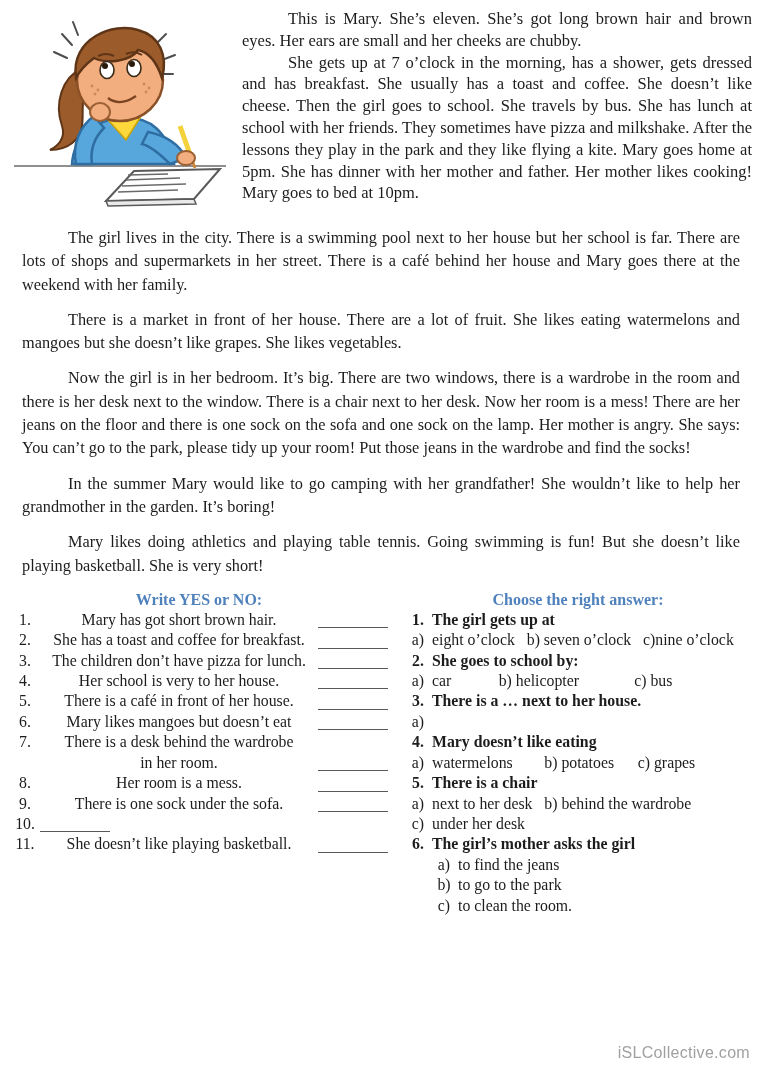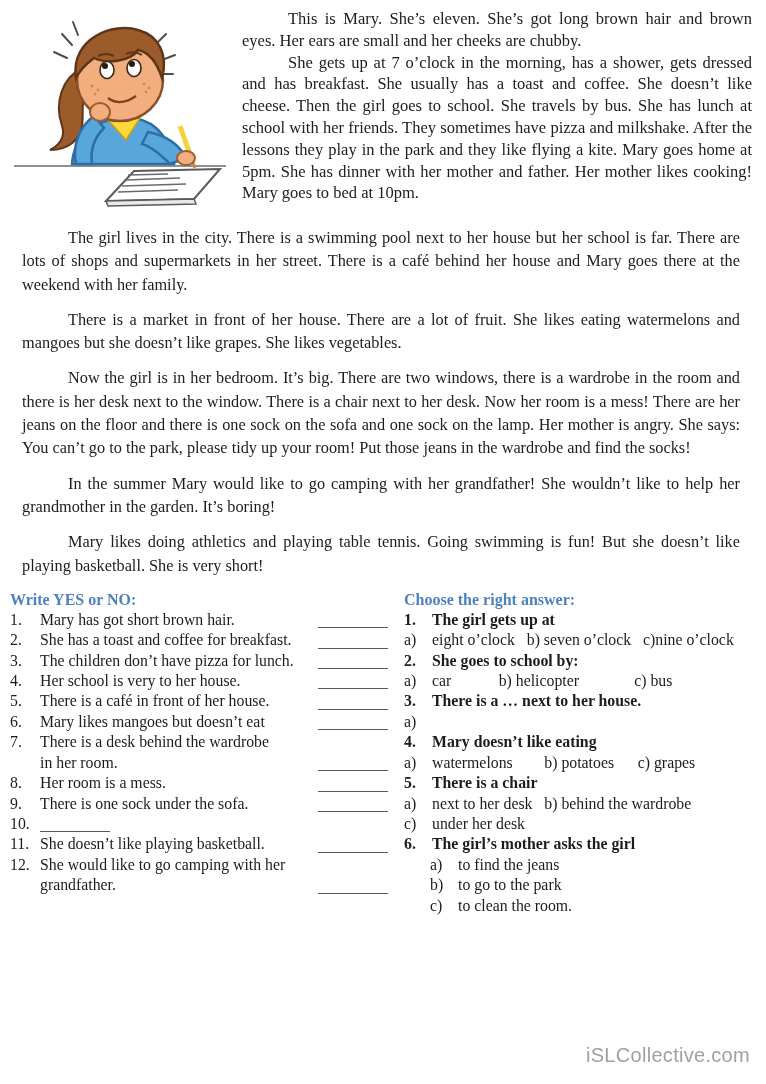--- a/index.html
+++ b/index.html
@@ -14,21 +14,21 @@
   .top-block{display:flex;align-items:flex-start;}
   .illu-wrap{width:222px;flex-shrink:0;margin-right:10px;}
   .top-text{flex:1;font-size:16.5px;line-height:21.8px;text-align:justify;}
   .top-text p{margin:0;text-indent:46px;}
 
   
   .reading-full{font-size:16.3px;line-height:23.3px;text-align:justify;margin-top:4px;}
   .reading-full p{margin:12px;text-indent:46px;}
 
   
-  .exercises{display:flex;margin-top:12px;}
+  .exercises{display:flex;margin-top:12px;text-align:center;}
   .left-col{width:378px;flex-shrink:0;}
   .right-col{flex:1;padding-left:16px;}
   .col-heading{font-weight:bold;font-size:16px;line-height:21px;color:#4f81bd;}
 
   .yn-list{font-size:15.8px;line-height:20.4px;}
   .yn-row{display:flex;}
   .yn-num{width:30px;flex-shrink:0;}
   .yn-body{flex:1;}
   .yn-blank{width:70px;flex-shrink:0;border-bottom:1.2px solid #595959;align-self:flex-end;height:16px;margin-bottom:2px;}
 
@@ -36,21 +36,21 @@
   .q-row{display:flex;font-weight:bold;}
   .q-num{width:28px;flex-shrink:0;}
   .opt-row{display:flex;}
   .opt-row.indented{padding-left:26px;}
   .opt-marker{width:28px;flex-shrink:0;}
   .opt-content{white-space:pre-wrap;}
 
   .watermark{
     position:absolute;top:1044px;right:16px;
     font-family:"Liberation Sans", sans-serif;
-    font-size:20px;color:#a0a0a0;letter-spacing:.3px;
+    font-size:16px;color:#a0a0a0;letter-spacing:.3px;
   }
 </style>
 </head>
 <body>
 
 <div class="page">
 
   <div class="top-block">
     <div class="illu-wrap">
       <svg width="222" height="202" viewBox="0 0 222 202">
@@ -207,28 +207,20 @@
           <span class="yn-num">10.</span>
           <span class="yn-blank"></span>
         </div>
         <div class="yn-row">
           <span class="yn-num">11.</span>
           <div class="yn-body">
               <div>She doesn’t like playing basketball.</div>
             </div>
           <span class="yn-blank"></span>
         </div>
-        <div class="yn-row">
-          <span class="yn-num">12.</span>
-          <div class="yn-body">
-            <div>She would like to go camping with her</div>
-            <div>grandfather.</div>
-          </div>
-          <span class="yn-blank"></span>
-        </div>
 
       </div>
     </div>
 
     <div class="right-col mcq">
       <div class="col-heading">Choose the right answer:</div>
 
       <div class="q-row">
         <span class="q-num">1.</span>
         <span>The girl gets up at</span>

